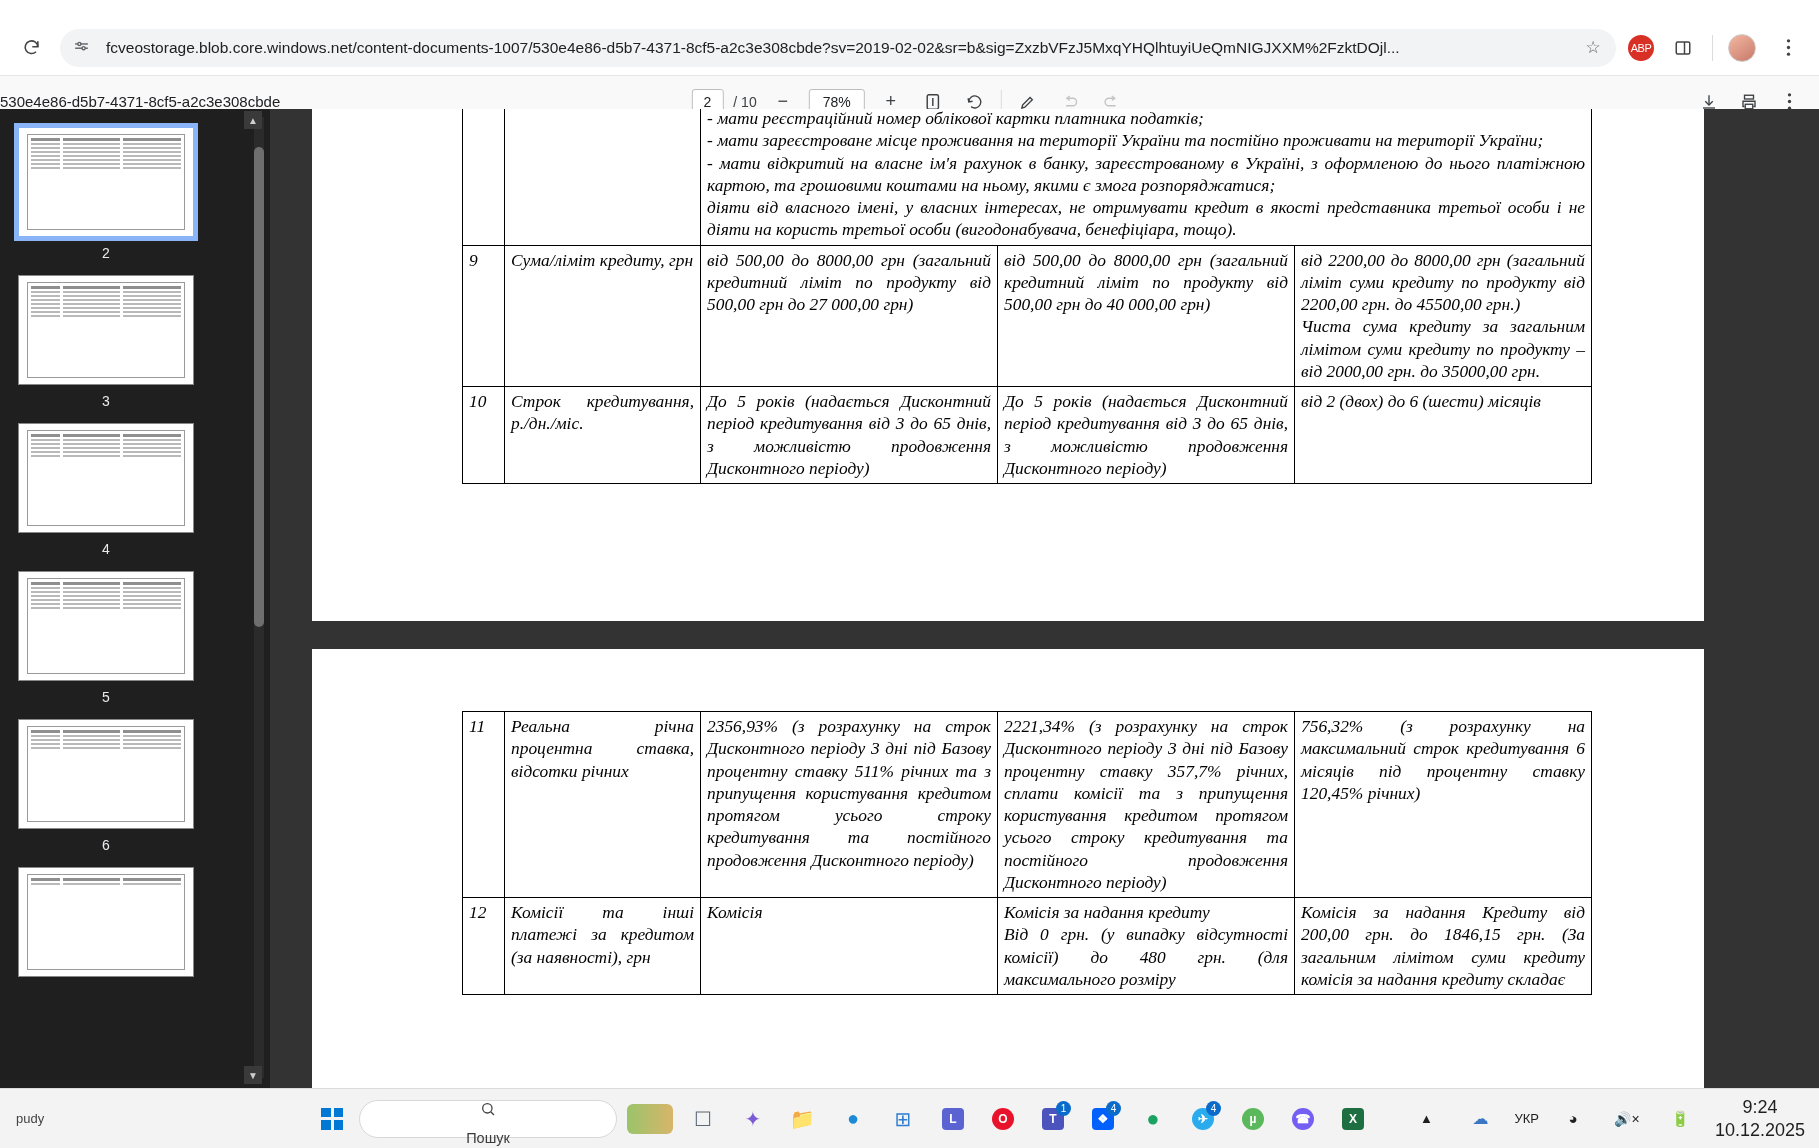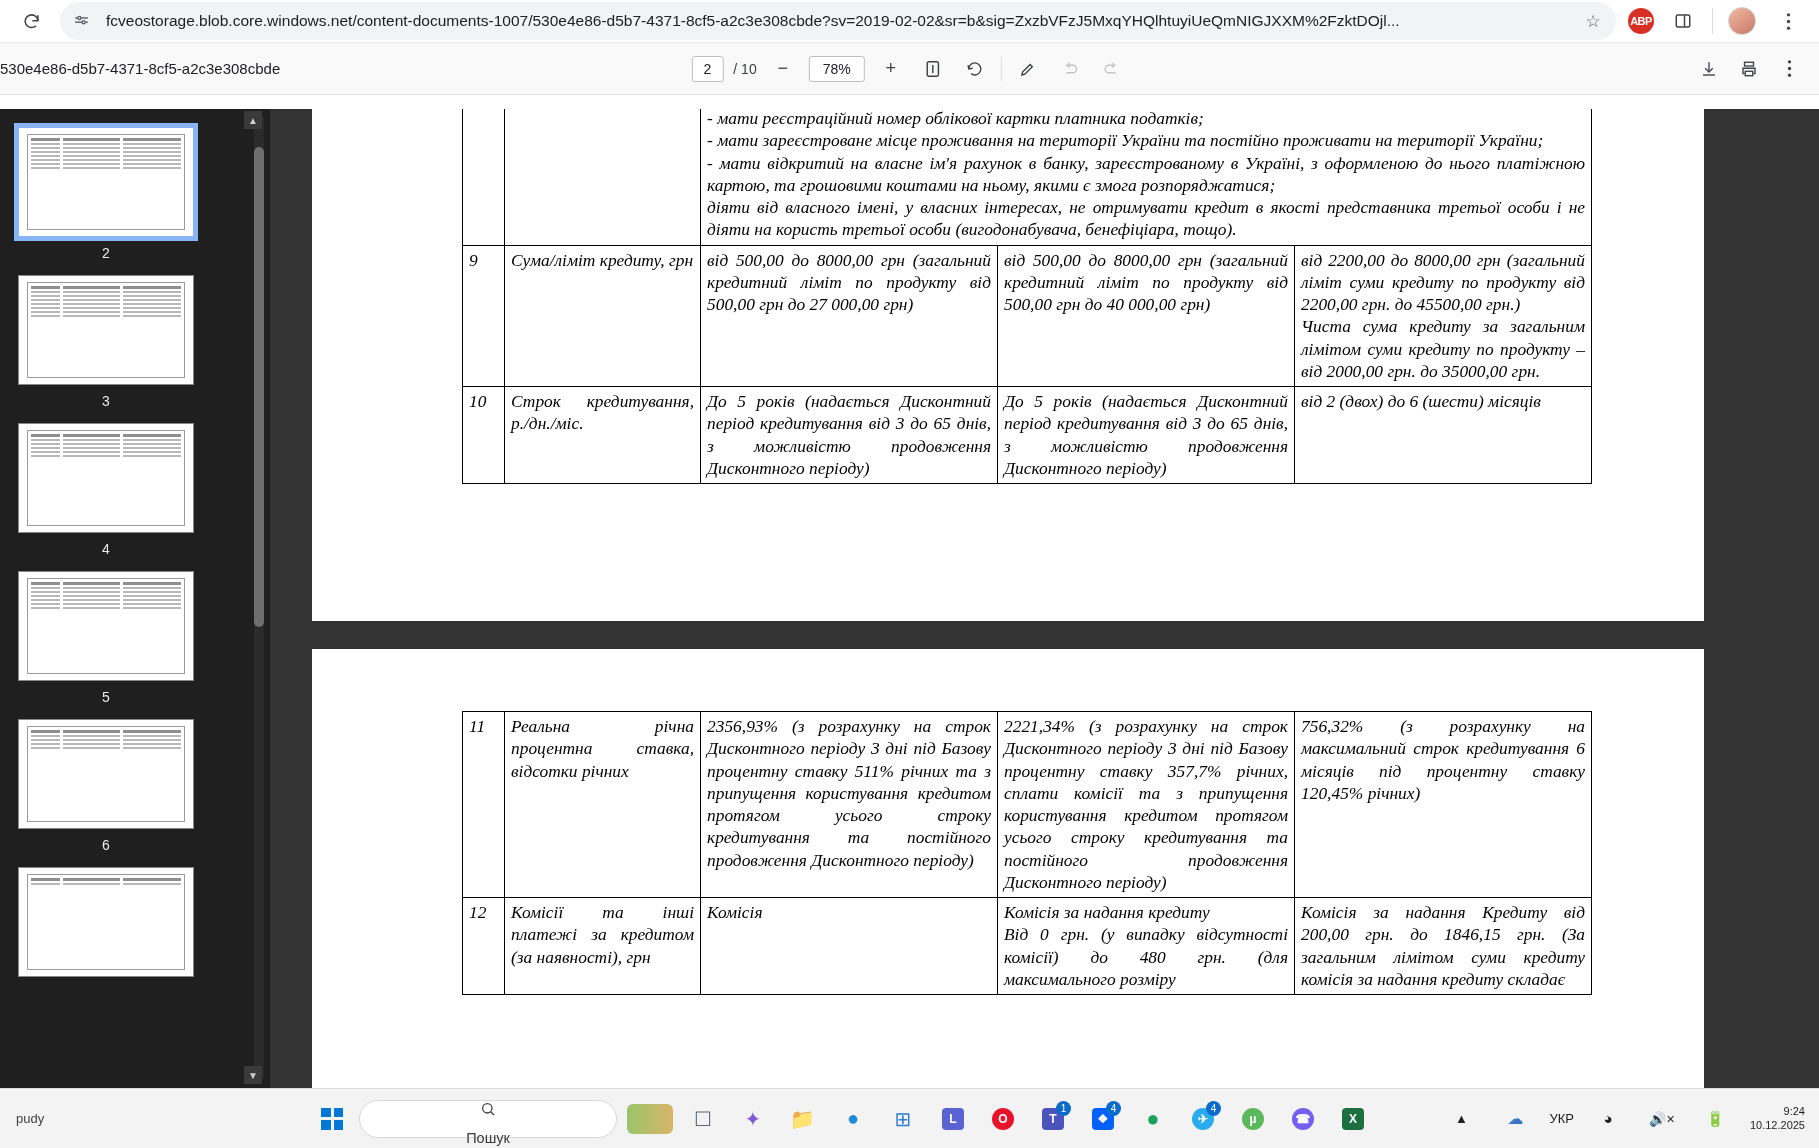--- a/index.html
+++ b/index.html
@@ -7,27 +7,28 @@
   body {
     width: 1819px; height: 1148px;
     font-family: "Liberation Sans", sans-serif;
     background: #ffffff;
     overflow: hidden;
     position: relative;
   }
 
   
   .browser-bar {
-    height: 43px;
+    height: 56px;
     background: #ffffff;
     display: flex;
     align-items: center;
     padding: 0 14px;
     gap: 12px;
     border-bottom: 1px solid #e6e6e6;
+    margin-top: 20px;
   }
   .icon-btn {
     width: 34px; height: 34px;
     border-radius: 50%;
     display: flex; align-items: center; justify-content: center;
     color: #444; flex: none;
   }
   .omnibox {
     flex: 1 1 auto;
     height: 38px;
@@ -47,21 +48,21 @@
   .url-text {
     font-size: 15.5px;
     color: #202124;
     white-space: nowrap;
     overflow: hidden;
     text-overflow: ellipsis;
     flex: 1 1 auto;
   }
   .star { color:#5f6368; flex:none; width:26px; text-align:center; font-size:17px;}
   .ext-badge {
-    background:#d93025; color:#fff; font-size:11px; font-weight:bold;
+    background:#d93025; color:#fff; font-size:11px; font-weight:normal;
     border-radius:50%; width:26px; height:26px; display:flex; align-items:center;
     justify-content:center; flex:none; letter-spacing:-0.5px;
   }
   .avatar {
     width:28px;height:28px;border-radius:50%;
     background: linear-gradient(145deg,#f2b8a2,#c9796a);
     border:1px solid #ccc; flex:none;
   }
   .vdiv { width:1px; height:26px; background:#dadce0; flex:none; }
 
@@ -234,21 +235,21 @@
   }
   .badge {
     position:absolute; top:2px; right:2px;
     background:#0b6bcb; color:#fff; font-size:10px; border-radius:50%;
     width:15px;height:15px; display:flex;align-items:center;justify-content:center;
   }
   .tb-right {
     margin-left:auto; display:flex; align-items:center; gap:14px;
     padding-right:14px; color:#1f1f1f; font-size:13px;
   }
-  .clock { text-align:right; line-height:1.25; font-size:11px; }
+  .clock { text-align:center; line-height:1.25; font-size:18px; }
 
   .sq { width:22px;height:22px;border-radius:4px;display:flex;align-items:center;justify-content:center;color:#fff;font-size:12px;font-weight:bold;}
 </style>
 </head>
 <body>
 
 <div class="browser-bar">
   <div class="icon-btn">
     <svg width="19" height="19" viewBox="0 0 24 24" fill="none" stroke="#444" stroke-width="2">
       <path d="M20 11a8 8 0 1 0-2.3 6.3"></path>

